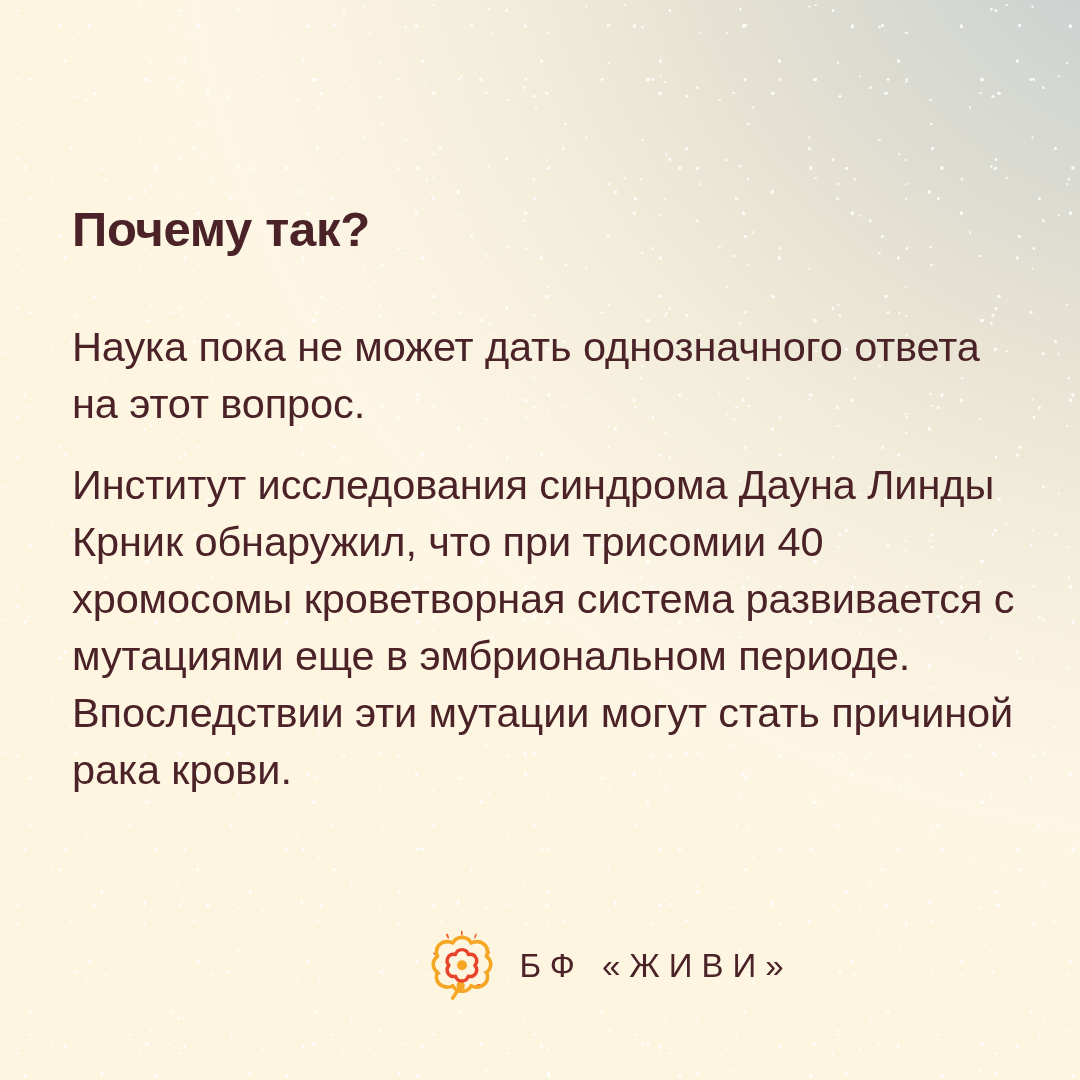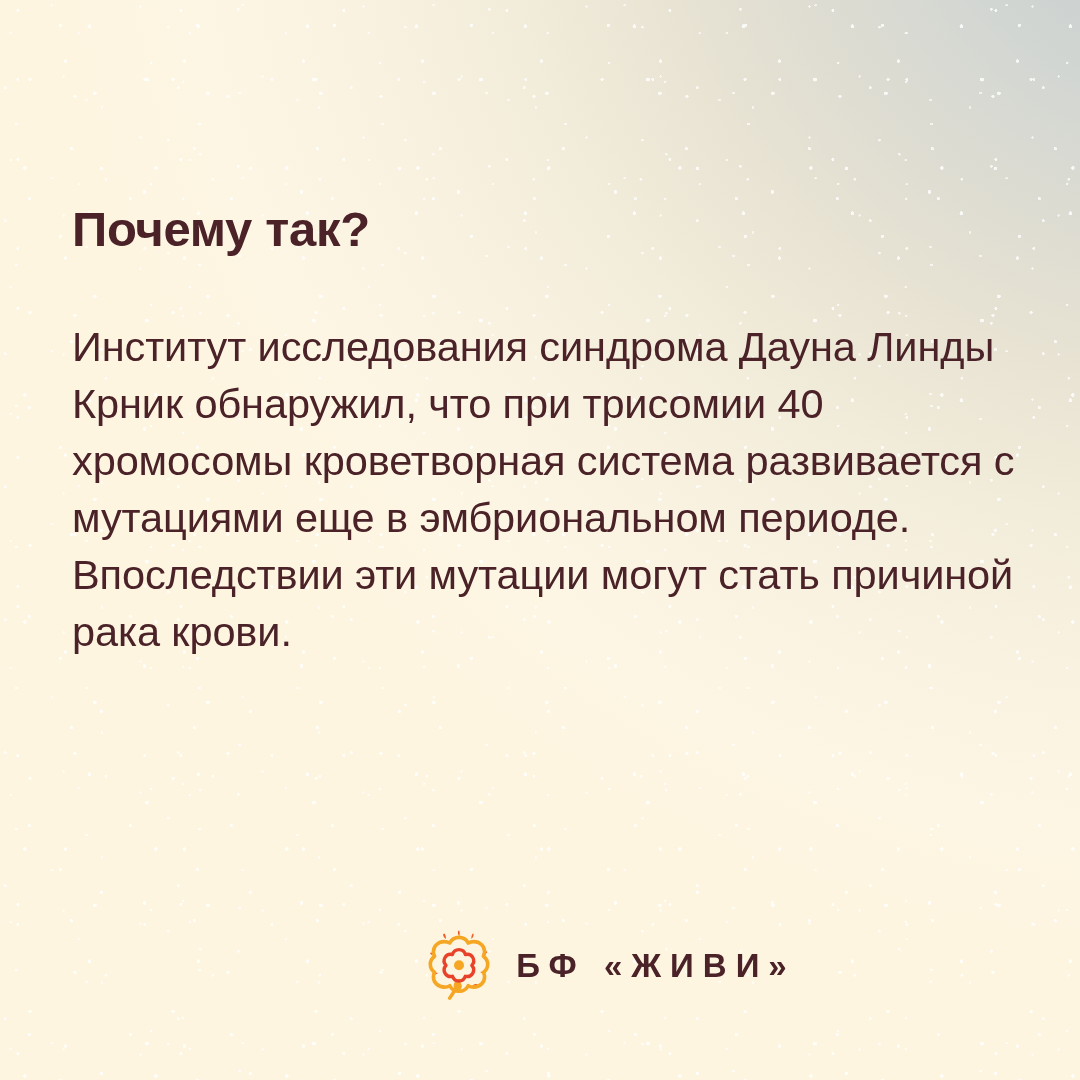--- a/index.html
+++ b/index.html
@@ -143,41 +143,42 @@
 
   .logo-mark {
     width: 62px;
     height: 70px;
     flex: 0 0 auto;
     display: block;
   }
 
   .logo-wordmark {
     font-size: 33px;
-    font-weight: bold;
+    font-weight: normal;
     letter-spacing: 9px;
     color: #4a2228;
     white-space: nowrap;
     line-height: 1;
     padding-left: 2px;
   }
 </style>
 </head>
 <body>
 
 <div class="slide">
 
   <div class="bg-gradient"></div>
   <div class="bg-speckle"></div>
 
   <div class="content">
 
     <h1 class="page-title">Почему так?</h1>
 
     <div class="body-block">
+      <p class="body-paragraph">Наука пока не может дать однозначного ответа на этот вопрос.</p>
       <p class="body-paragraph">Институт исследования синдрома Дауна Линды Крник обнаружил, что при трисомии 40 хромосомы кроветворная система развивается с мутациями еще в эмбриональном периоде. Впоследствии эти мутации могут стать причиной рака крови.</p>
     </div>
 
     <div class="footer-logo">
 
       <svg class="logo-mark" viewBox="0 0 62 70">
 
         <g fill="#ef5a24">
           <path d="M16.5 3.5c1.1 1.6 1.6 3.6 1.3 5.5-1.6-1.1-2.6-2.9-2.7-4.8z"></path>
           <path d="M31.2 0.6c0.7 1.8 0.7 3.8 0 5.6-1.2-1.5-1.6-3.5-1.1-5.3z"></path>

